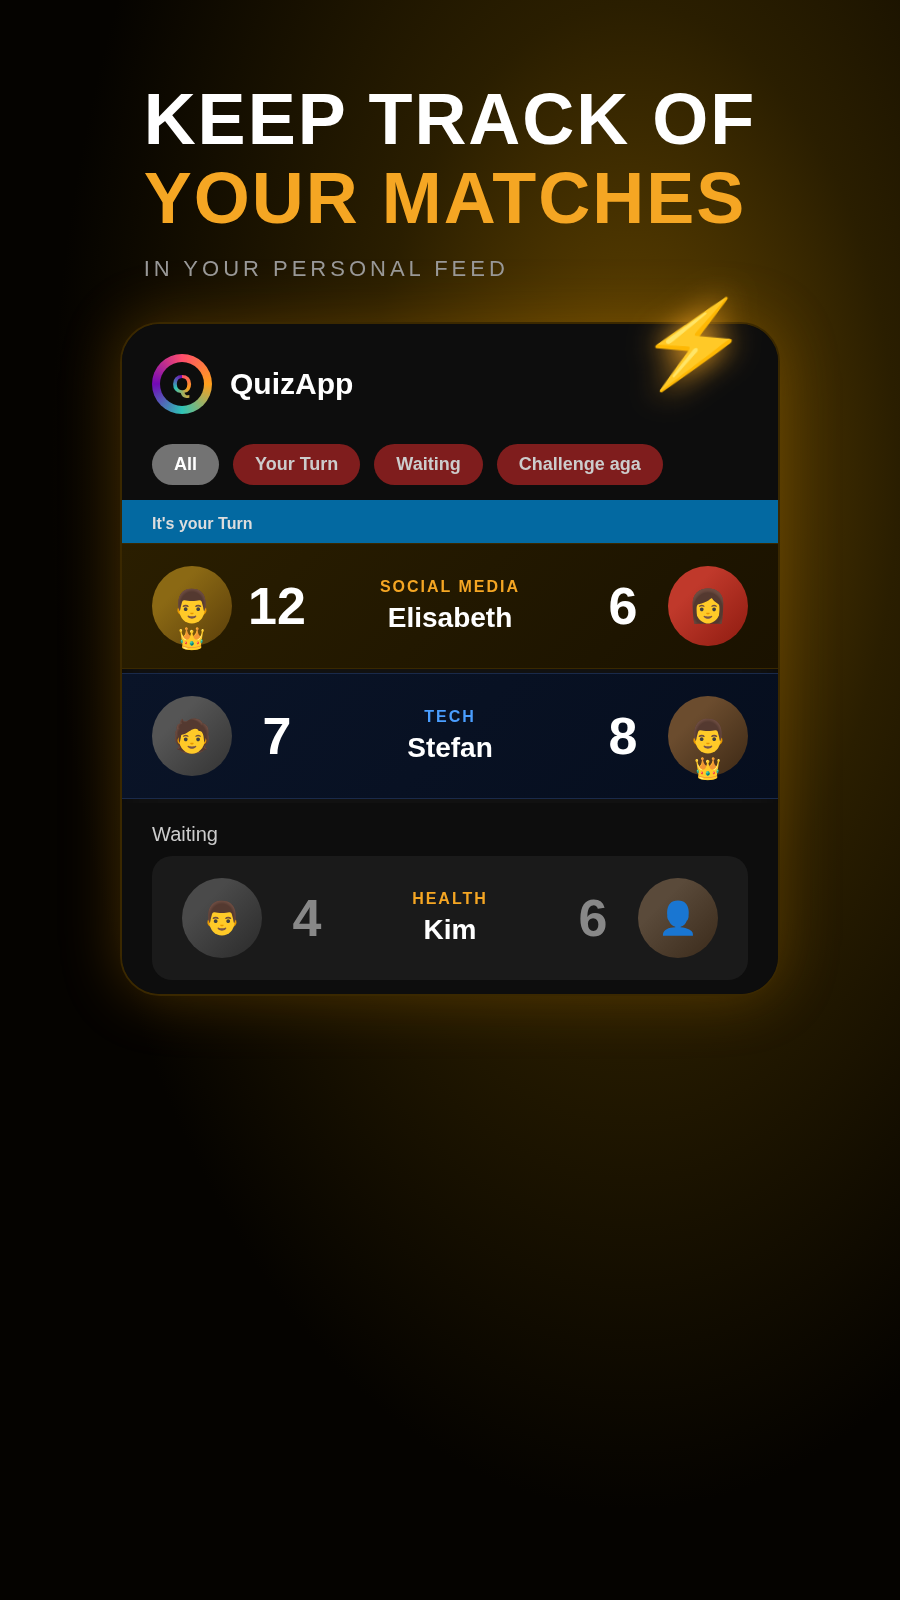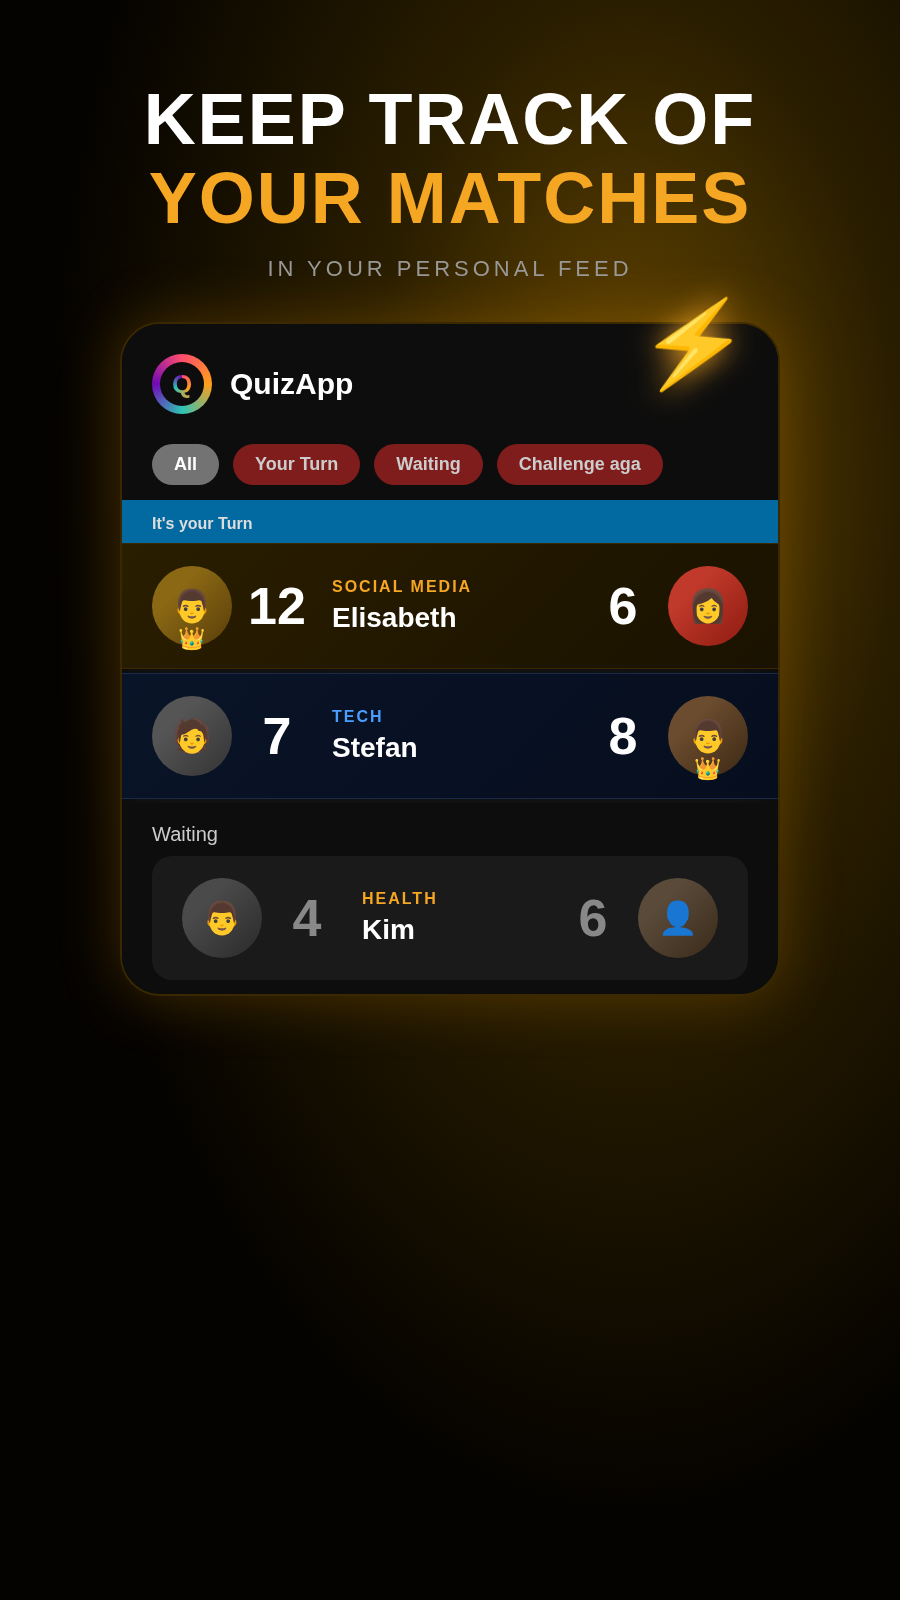--- a/index.html
+++ b/index.html
@@ -27,21 +27,21 @@
       z-index: 1;
       display: flex;
       flex-direction: column;
       align-items: center;
       width: 100%;
       height: 100%;
     }
 
     
     .header-section {
-      text-align: center;
+      text-align: left;
       padding-top: 80px;
       margin-bottom: 20px;
     }
 
     .title-line1 {
       font-size: 72px;
       font-weight: 900;
       color: #ffffff;
       letter-spacing: 2px;
       line-height: 1.1;
@@ -228,21 +228,21 @@
       font-size: 52px;
       font-weight: 700;
       color: #fff;
       width: 90px;
       text-align: center;
       flex-shrink: 0;
     }
 
     .match-center {
       flex: 1;
-      text-align: left;
+      text-align: center;
       padding: 0 10px;
     }
 
     .match-category {
       font-size: 16px;
       font-weight: 700;
       letter-spacing: 2px;
       text-transform: uppercase;
       margin-bottom: 6px;
     }

